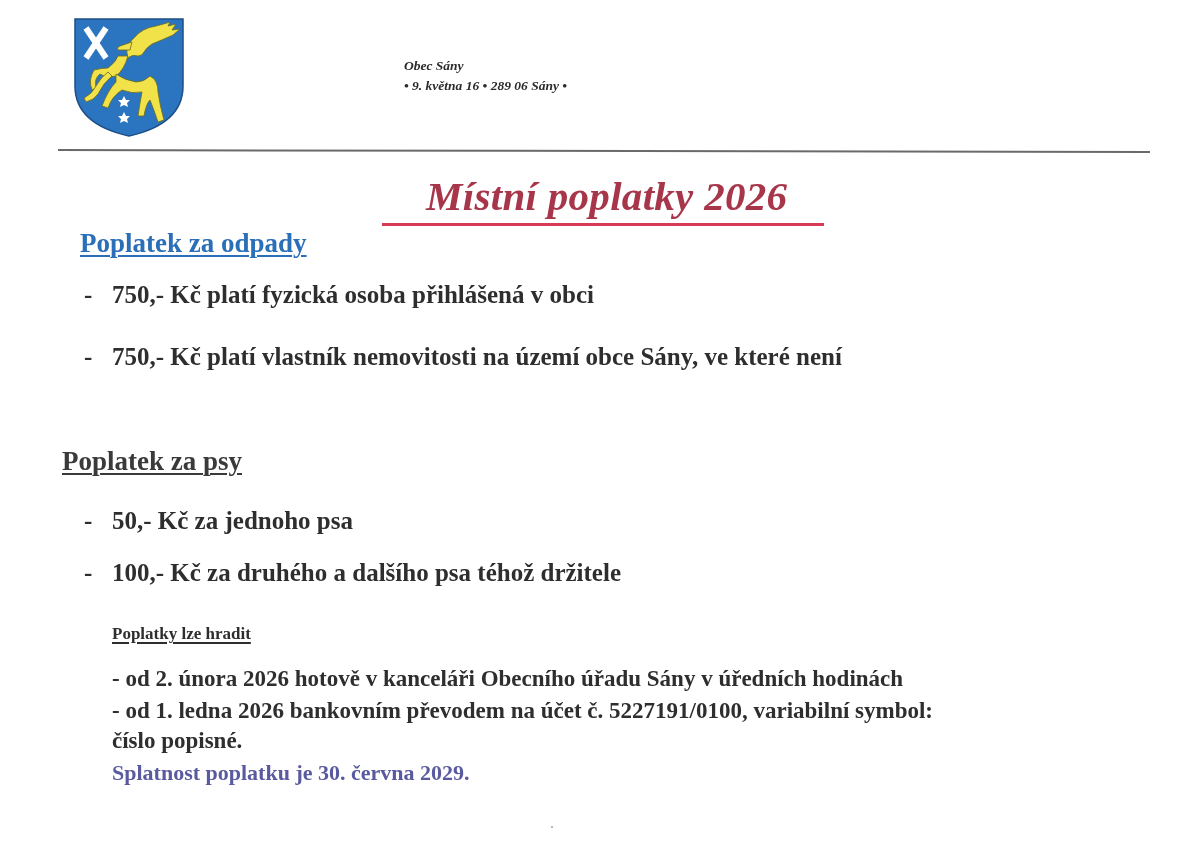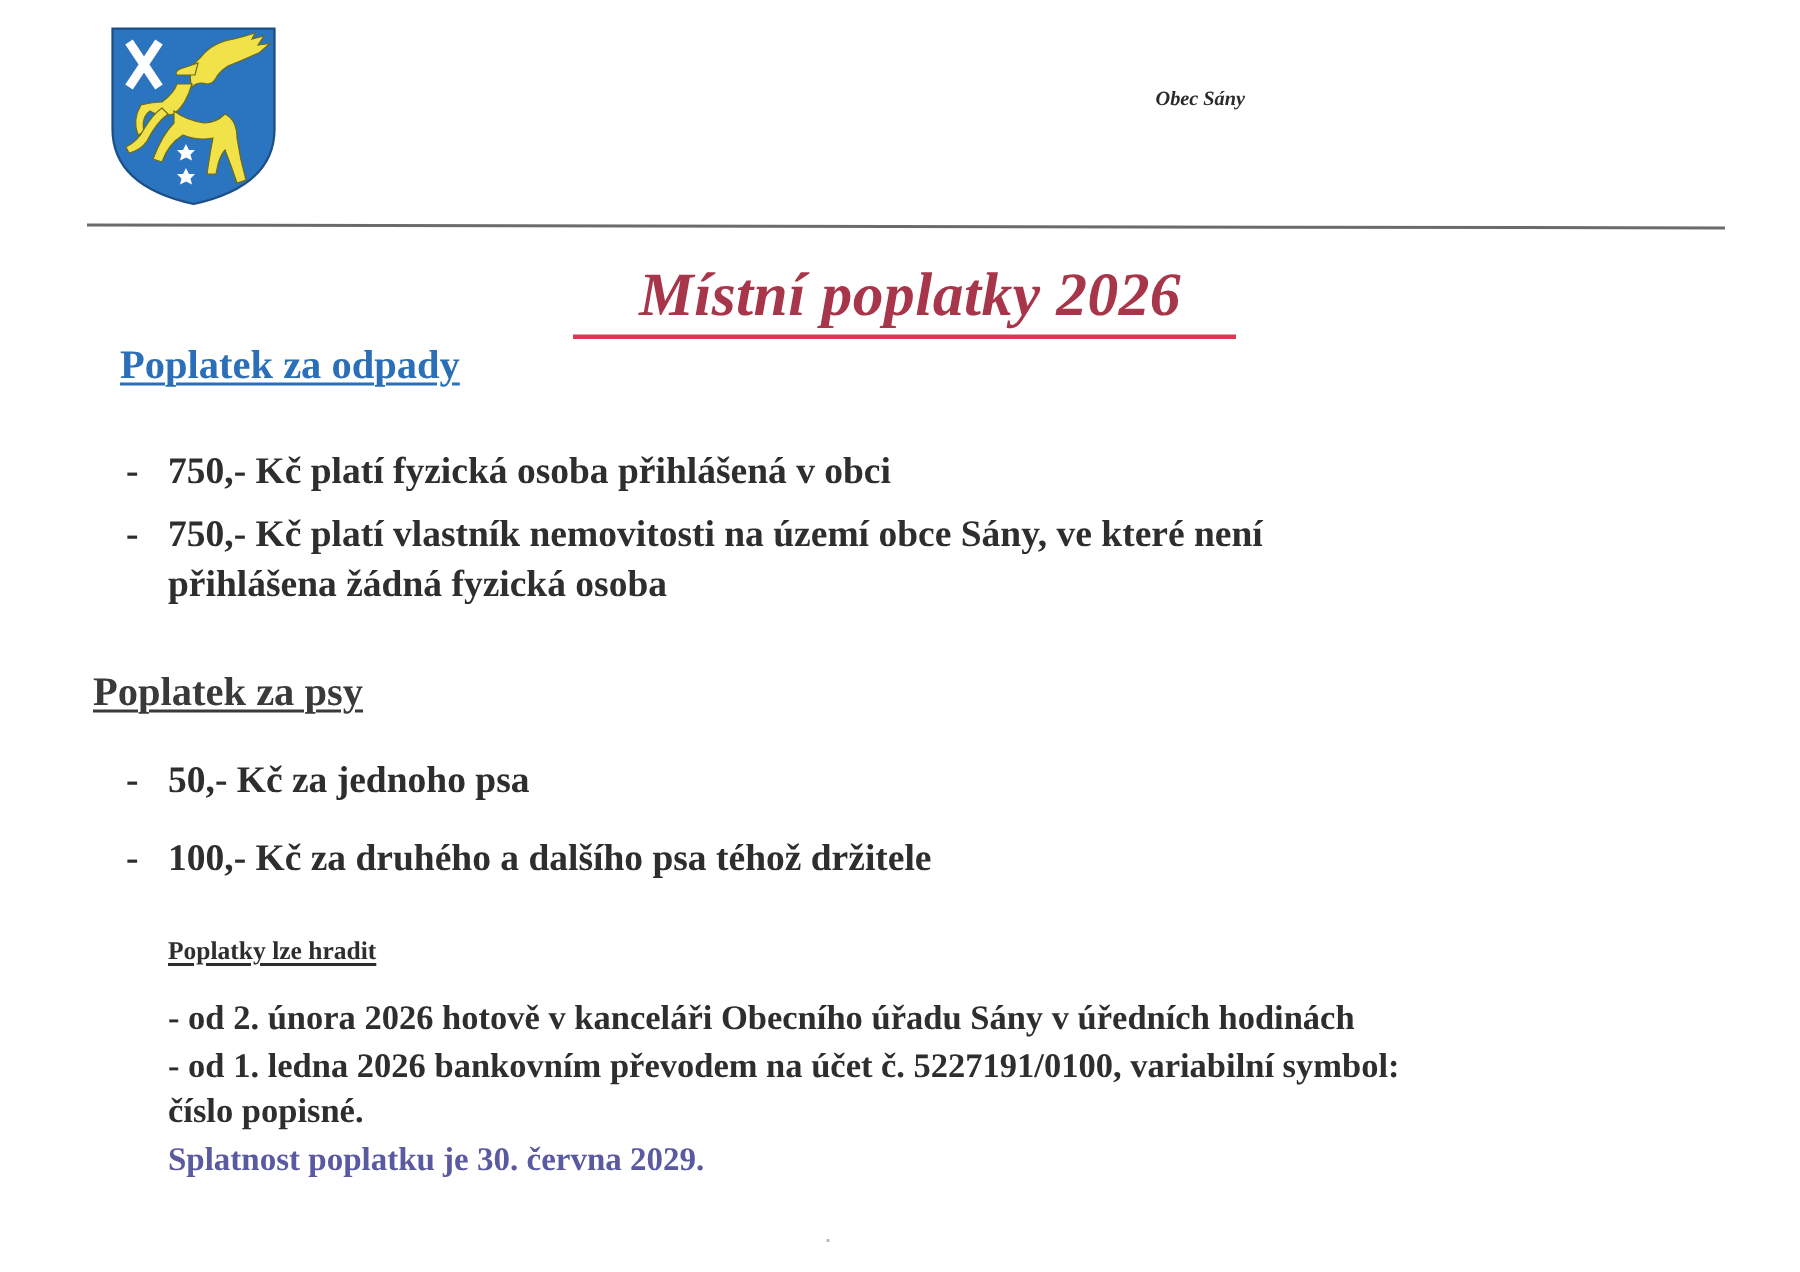--- a/index.html
+++ b/index.html
@@ -2,21 +2,21 @@
 <html><head>
   <meta charset="utf-8">
   <style>
     html, body { margin: 0; padding: 0; }
     body {
       width: 1200px; height: 848px; background: #ffffff; position: relative; overflow: hidden;
       font-family: "Liberation Serif", "DejaVu Serif", serif; color: #2b2b2b;
     }
     .crest { position: absolute; left: 72px; top: 16px; width: 114px; height: 122px; }
     .header-info {
-      position: absolute; left: 430px; top: 56px; width: 400px; text-align: right;
+      position: absolute; left: 404px; top: 56px; width: 400px; text-align: left;
       font-style: italic; font-weight: bold; font-size: 13.5px; line-height: 20px; color: #2b2b2b;
     }
     .header-info .email { color: #2a5fa8; text-decoration: underline; }
     .rule { position: absolute; left: 58px; top: 150px; width: 1092px; height: 2px; background: #6a6a6a; transform: rotate(0.1deg); }
     .title {
       position: absolute; left: 378px; top: 172px; font-size: 41px; font-style: italic; font-weight: bold;
       color: #a8364a; letter-spacing: 0.3px; line-height: 48px; margin-left: 48px;
     }
     .title-underline { position: absolute; left: 382px; top: 223px; width: 442px; height: 3px; background: #d83a55; }
     .h-waste {
@@ -55,35 +55,35 @@
     <path d="M40,60 Q32,66 26,78 Q22,84 14,86 L12,82 Q20,78 24,70 Q30,60 36,56 Z"></path>
   </g>
   <g fill="#ffffff">
     <polygon points="52,80 54,84 58,84 55,87 56,91 52,89 48,91 49,87 46,84 50,84"></polygon>
     <polygon points="52,96 54,100 58,100 55,103 56,107 52,105 48,107 49,103 46,100 50,100"></polygon>
   </g>
 </svg>
 
 <div class="header-info">
   <div>Obec Sány</div>
+  <div>• 9. května 16 • 289 06  Sány •</div>
 </div>
 
 <div class="rule"></div>
 
 <div class="title">Místní poplatky 2026</div>
 <div class="title-underline"></div>
 
 <div class="h-waste">Poplatek za odpady</div>
 
-<div class="item" style="top:298px">
+<div class="item" style="top:278px">
   <span class="dash">-</span><span>750,- Kč platí fyzická osoba přihlášená v obci</span>
 </div>
 <div class="item" style="top:340px">
   <span class="dash">-</span><span>750,- Kč platí vlastník nemovitosti na území obce Sány, ve které není</span>
-  <span class="cont">přihlášena žádná fyzická osoba</span>
 </div>
 
 <div class="h-dogs">Poplatek za psy</div>
 
 <div class="item" style="top:504px">
   <span class="dash">-</span><span>50,- Kč za jednoho psa</span>
 </div>
 <div class="item" style="top:556px">
   <span class="dash">-</span><span>100,- Kč za druhého a dalšího psa téhož držitele</span>
 </div>

